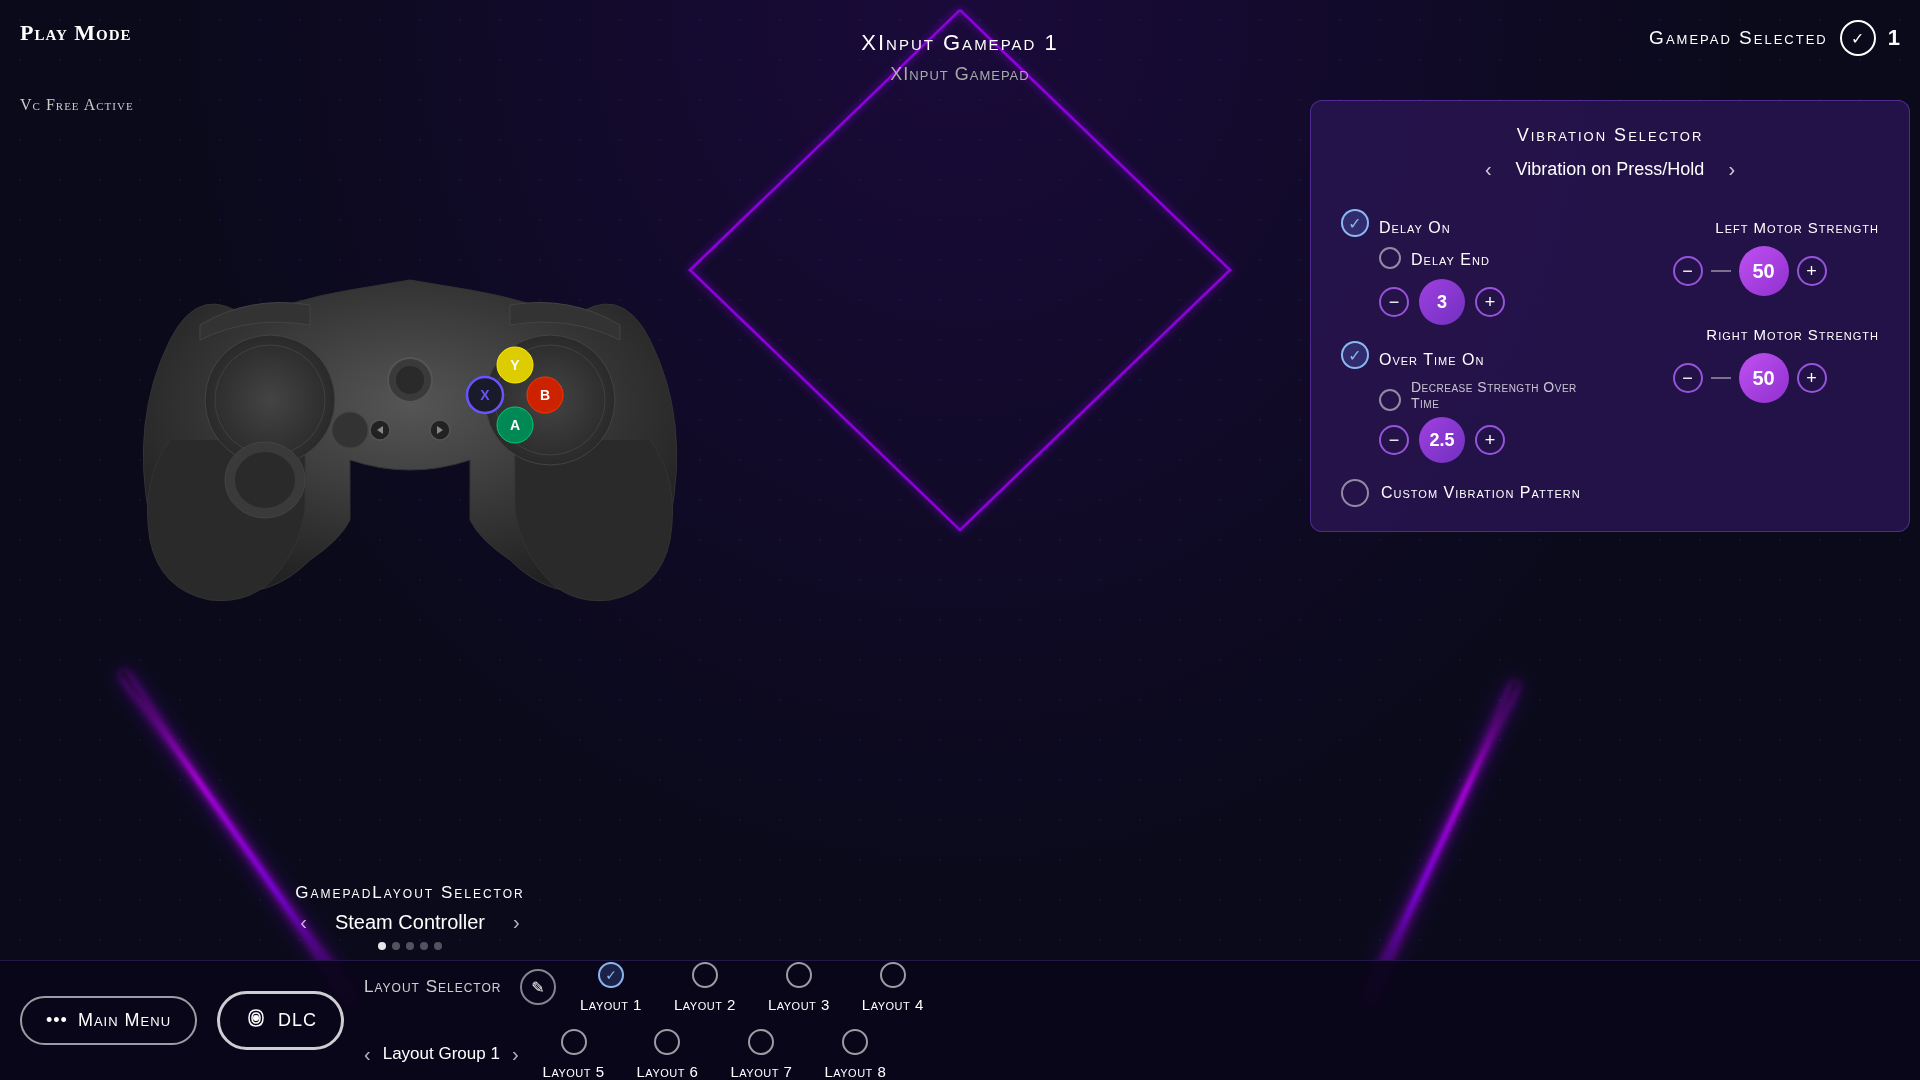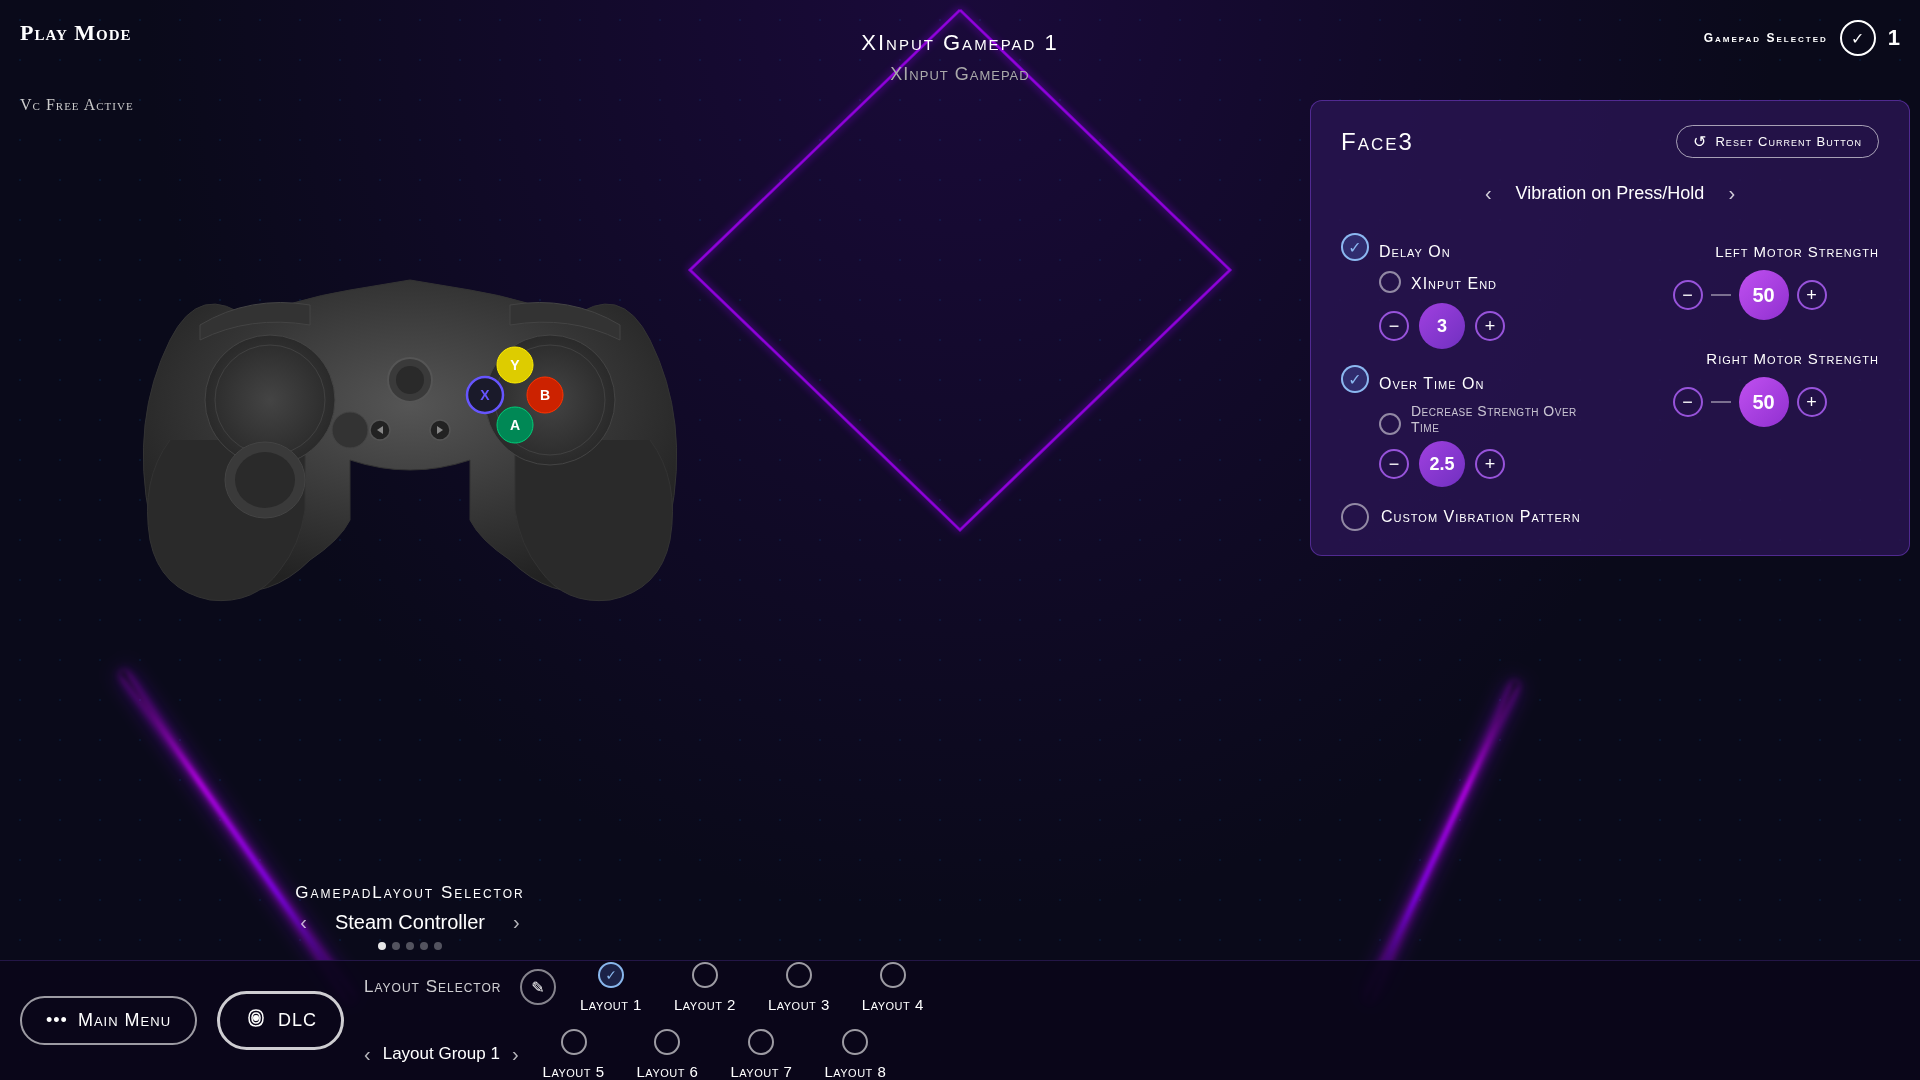--- a/index.html
+++ b/index.html
@@ -103,25 +103,24 @@
       position: absolute;
       top: 20px;
       right: 20px;
       display: flex;
       align-items: center;
       gap: 12px;
       z-index: 10;
     }
 
     .gamepad-selected-label {
-      font-size: 12px;
+      font-size: 19px;
       font-variant: small-caps;
       letter-spacing: 2px;
       color: #ffffff;
-      font-weight: bold;
     }
 
     .gamepad-check-circle {
       width: 36px;
       height: 36px;
       border-radius: 50%;
       border: 2px solid #ffffff;
       display: flex;
       align-items: center;
       justify-content: center;
@@ -735,49 +734,43 @@
     <div class="dot active"></div>
     <div class="dot"></div>
     <div class="dot"></div>
     <div class="dot"></div>
     <div class="dot"></div>
   </div>
 </div>
 
 <div class="panel">
 
-  <div class="panel-header">
-    <span class="face3-title">Face3</span>
-    <button class="reset-btn">
-      <span style="font-size:16px;">↺</span>
-      <span>Reset Current Button</span>
-    </button>
-  </div>
 
   <div class="vibration-selector">
+    <div class="vibration-selector-label">Vibration Selector</div>
     <div class="vibration-value-row">
       <button class="chevron-btn">‹</button>
       <span class="vibration-value">Vibration on Press/Hold</span>
       <button class="chevron-btn">›</button>
     </div>
   </div>
 
   <div class="two-col">
 
     <div class="left-col">
 
       <div class="option-row">
         <div class="check-circle checked">
         </div>
         <span class="option-label">Delay On</span>
       </div>
 
       <div class="option-row" style="margin-left:38px;">
         <div class="radio-circle"></div>
-        <span class="option-label">XInput End</span>
+        <span class="option-label">Delay End</span>
       </div>
 
       <div class="counter-row">
         <button class="counter-minus purple">−</button>
         <div class="counter-value">3</div>
         <button class="counter-plus purple">+</button>
       </div>
 
       <div class="option-row">
         <div class="check-circle checked">

